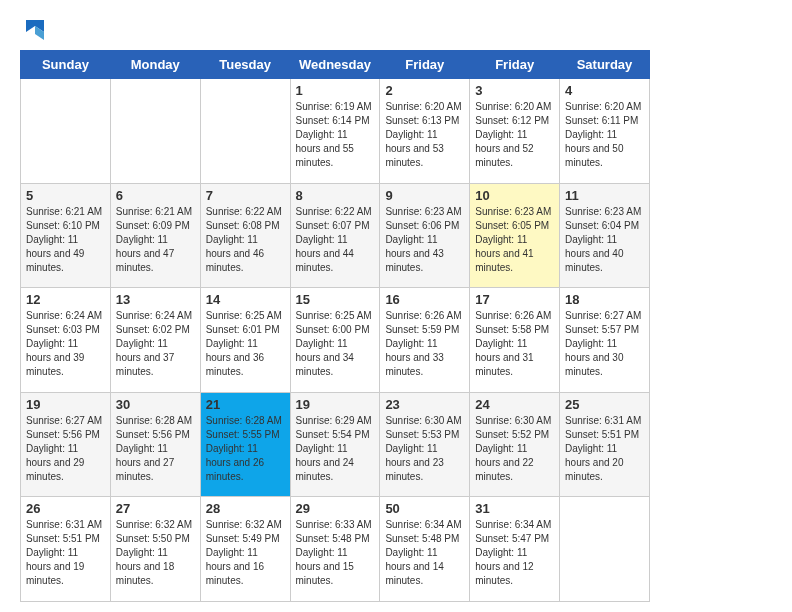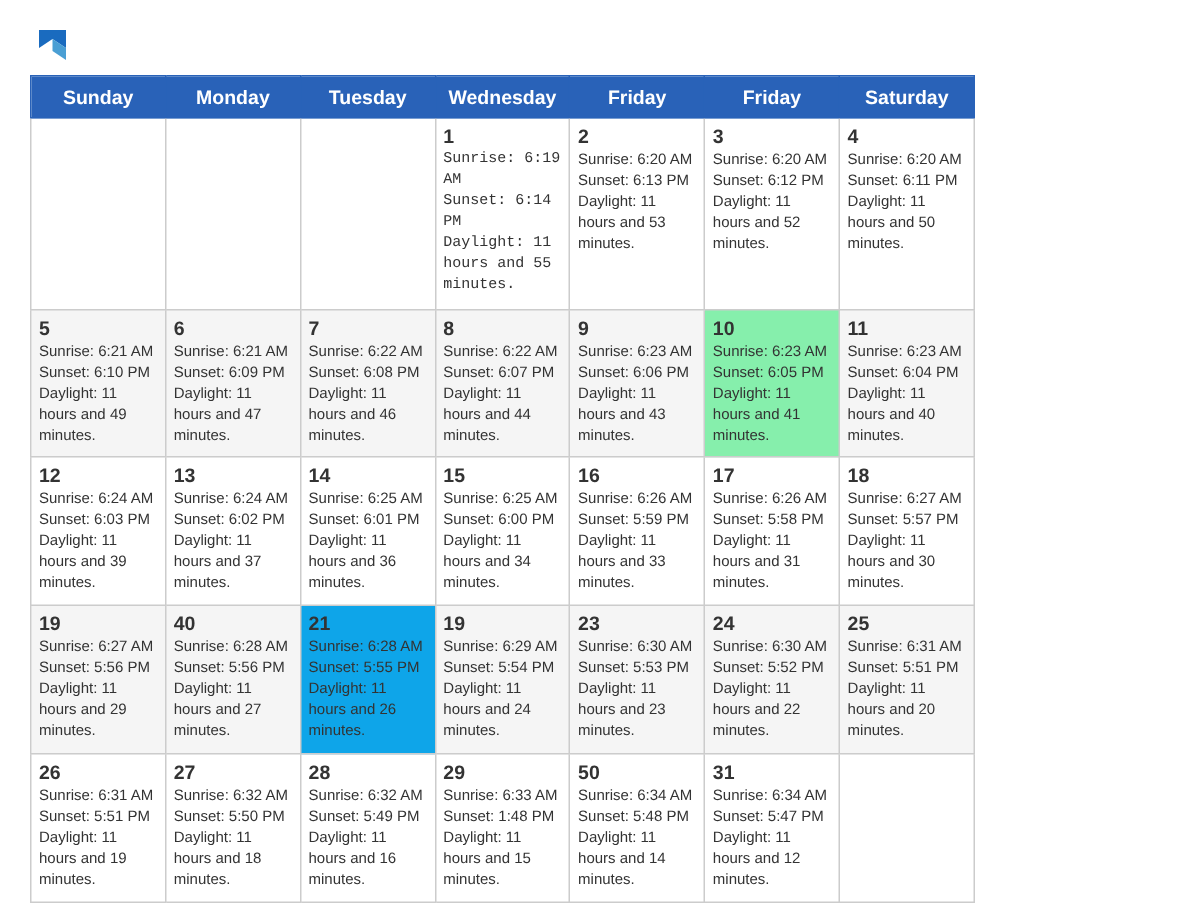--- a/index.html
+++ b/index.html
@@ -131,21 +131,21 @@
         <th>Saturday</th>
       </tr>
     </thead>
     <tbody id="calendar-body">
     <tr>
           <td class="empty"></td>
           <td class="empty"></td>
           <td class="empty"></td>
           <td>
             <span class="day-num">1</span>
-            <div class="day-info" style="white-space: pre-line; font-family: Liberation Mono, monospace;">Sunrise: 6:19 AM
+            <div class="day-info" style="white-space: pre-line;">Sunrise: 6:19 AM
 Sunset: 6:14 PM
 Daylight: 11 hours and 55 minutes.</div>
           </td>
           <td>
             <span class="day-num">2</span>
             <div class="day-info" style="white-space: pre-line;">Sunrise: 6:20 AM
 Sunset: 6:13 PM
 Daylight: 11 hours and 53 minutes.</div>
           </td>
           <td>
@@ -185,21 +185,21 @@
             <div class="day-info" style="white-space: pre-line;">Sunrise: 6:22 AM
 Sunset: 6:07 PM
 Daylight: 11 hours and 44 minutes.</div>
           </td>
           <td style="background: rgb(245, 245, 245);">
             <span class="day-num">9</span>
             <div class="day-info" style="white-space: pre-line;">Sunrise: 6:23 AM
 Sunset: 6:06 PM
 Daylight: 11 hours and 43 minutes.</div>
           </td>
-          <td style="background: #86efac;">
+          <td style="background: #fef9c3;">
             <span class="day-num">10</span>
             <div class="day-info" style="white-space: pre-line;">Sunrise: 6:23 AM
 Sunset: 6:05 PM
 Daylight: 11 hours and 41 minutes.</div>
           </td>
           <td style="background: rgb(245, 245, 245);">
             <span class="day-num">11</span>
             <div class="day-info" style="white-space: pre-line;">Sunrise: 6:23 AM
 Sunset: 6:04 PM
 Daylight: 11 hours and 40 minutes.</div>
@@ -250,21 +250,21 @@
           </td>
         </tr>
         <tr>
           <td style="background: rgb(245, 245, 245); margin-left: 44px;">
             <span class="day-num">19</span>
             <div class="day-info" style="white-space: pre-line;">Sunrise: 6:27 AM
 Sunset: 5:56 PM
 Daylight: 11 hours and 29 minutes.</div>
           </td>
           <td style="background: rgb(245, 245, 245);">
-            <span class="day-num">40</span>
+            <span class="day-num">30</span>
             <div class="day-info" style="white-space: pre-line;">Sunrise: 6:28 AM
 Sunset: 5:56 PM
 Daylight: 11 hours and 27 minutes.</div>
           </td>
           <td style="background: #0ea5e9;">
             <span class="day-num">21</span>
             <div class="day-info" style="white-space: pre-line;">Sunrise: 6:28 AM
 Sunset: 5:55 PM
 Daylight: 11 hours and 26 minutes.</div>
           </td>
@@ -308,21 +308,21 @@
           </td>
           <td>
             <span class="day-num">28</span>
             <div class="day-info" style="white-space: pre-line;">Sunrise: 6:32 AM
 Sunset: 5:49 PM
 Daylight: 11 hours and 16 minutes.</div>
           </td>
           <td>
             <span class="day-num">29</span>
             <div class="day-info" style="white-space: pre-line;">Sunrise: 6:33 AM
-Sunset: 1:48 PM
+Sunset: 5:48 PM
 Daylight: 11 hours and 15 minutes.</div>
           </td>
           <td>
             <span class="day-num">50</span>
             <div class="day-info" style="white-space: pre-line;">Sunrise: 6:34 AM
 Sunset: 5:48 PM
 Daylight: 11 hours and 14 minutes.</div>
           </td>
           <td>
             <span class="day-num">31</span>

